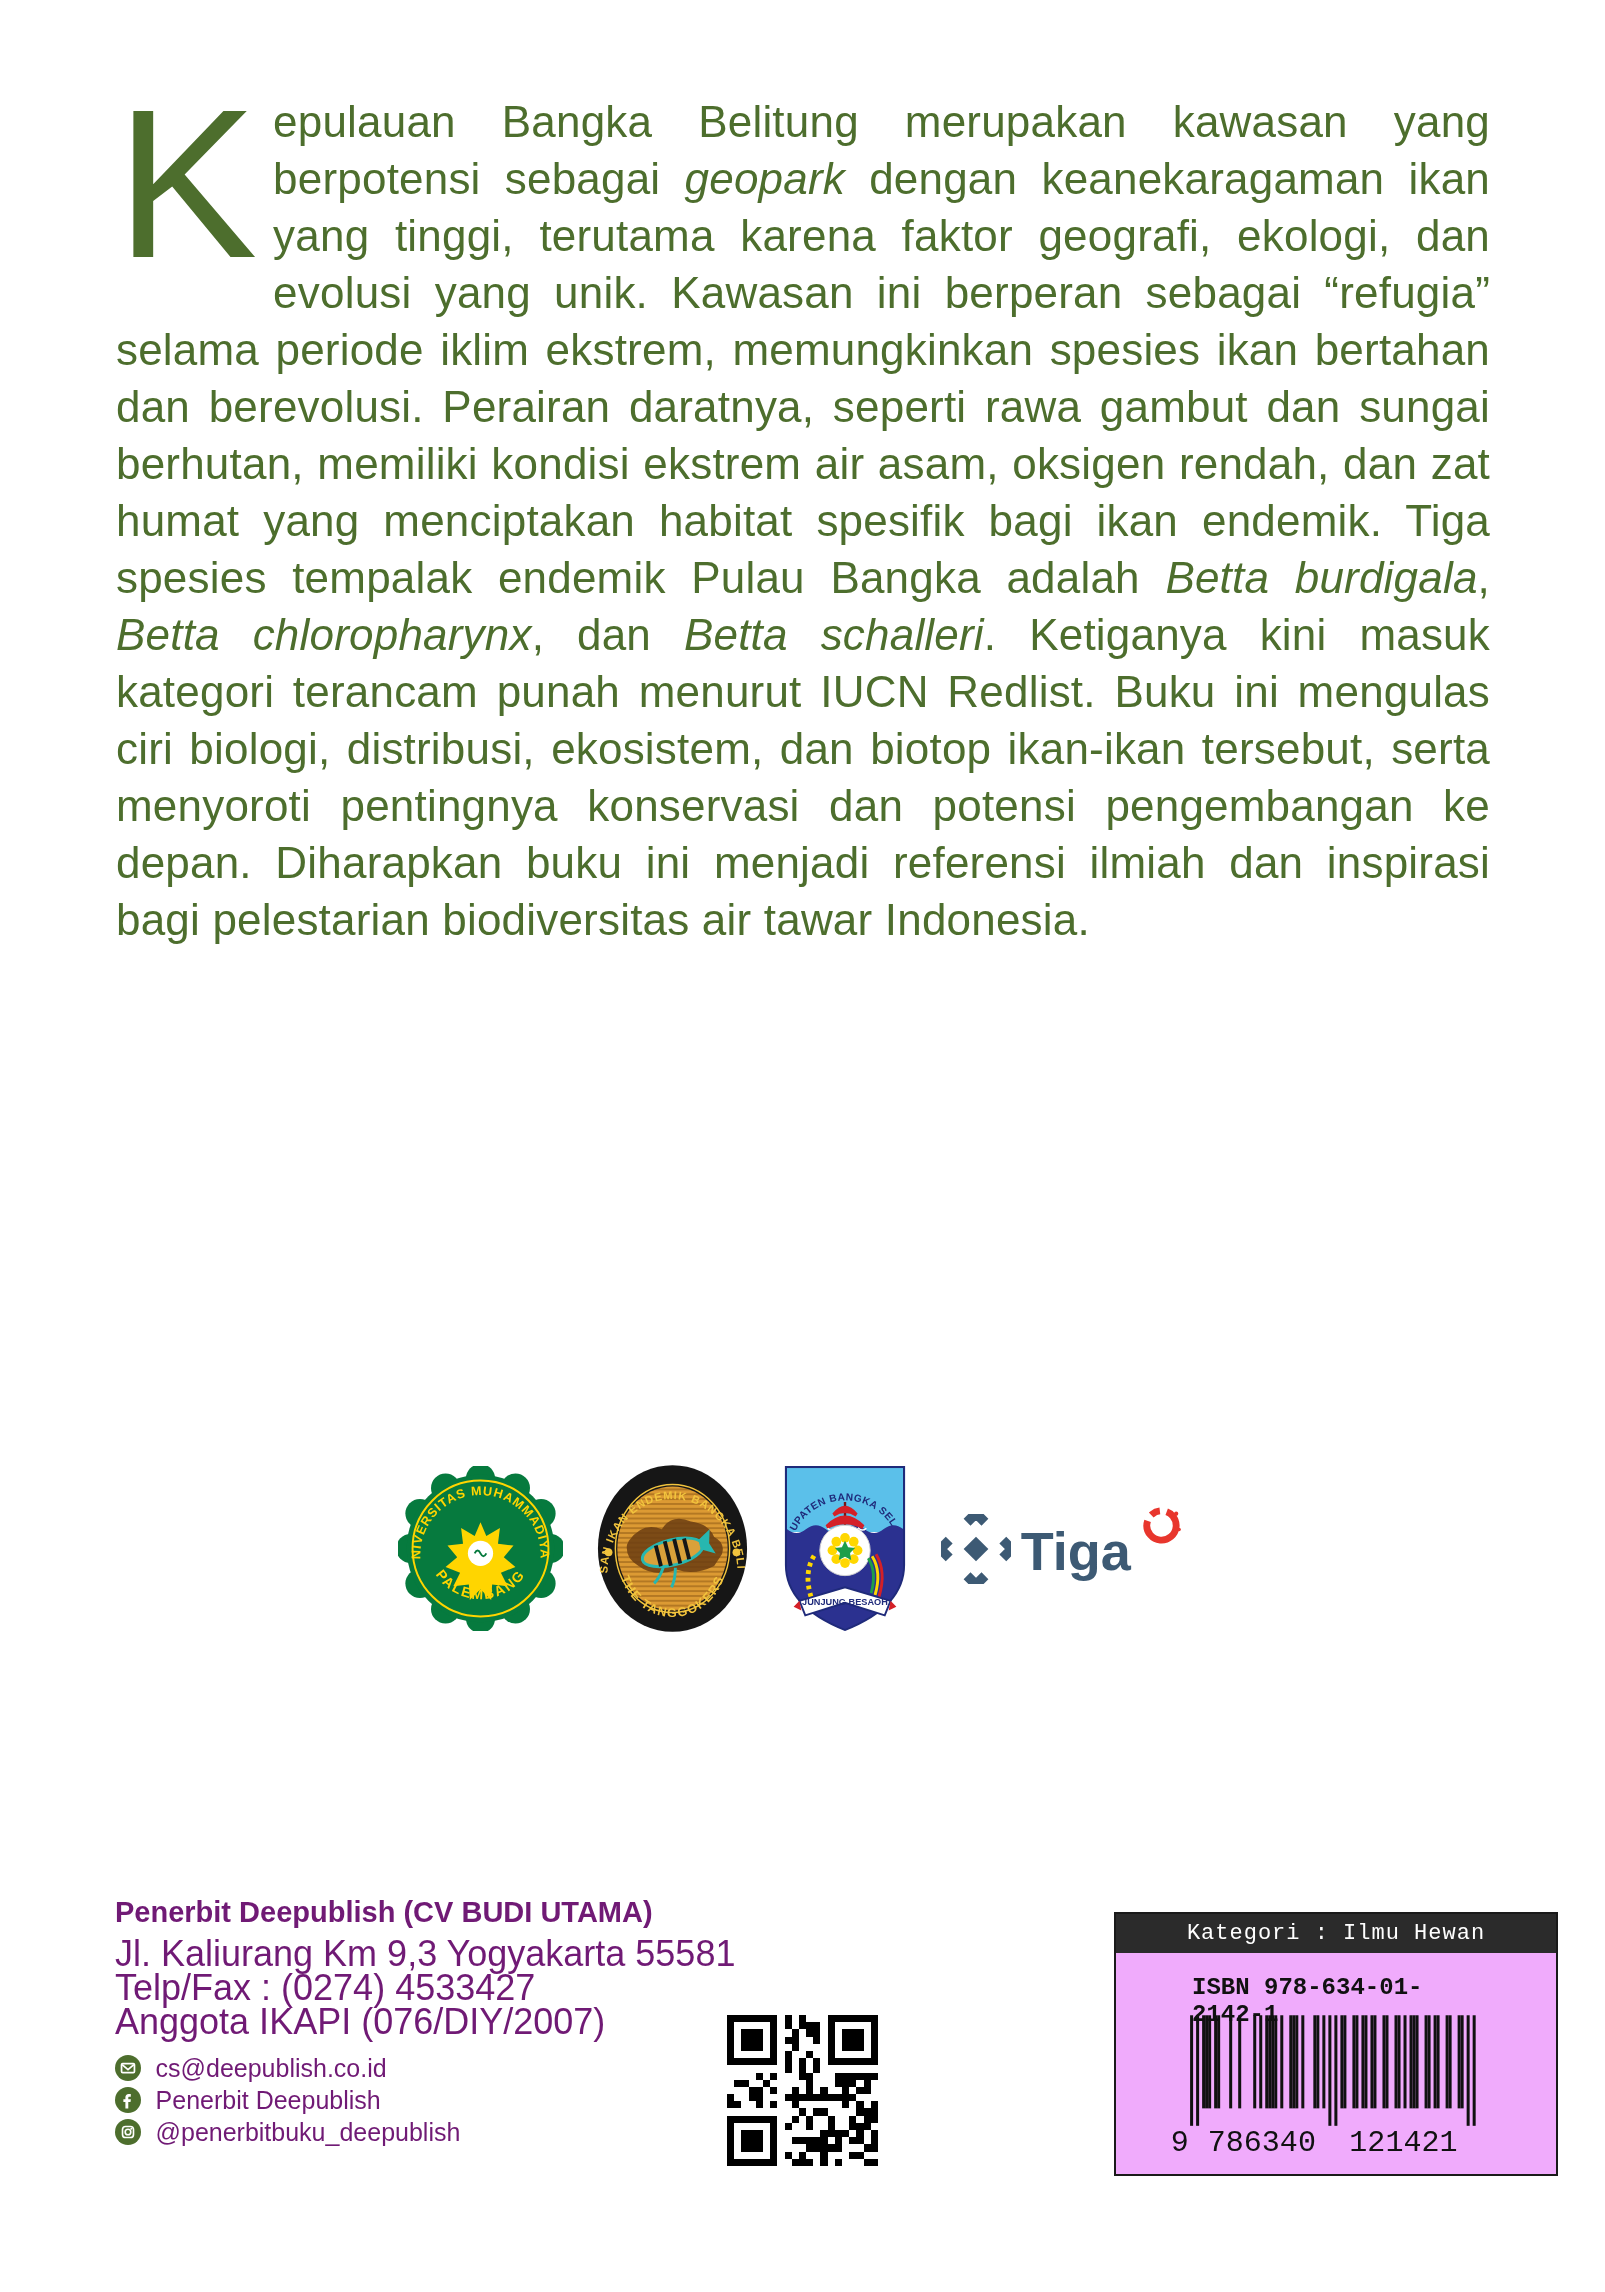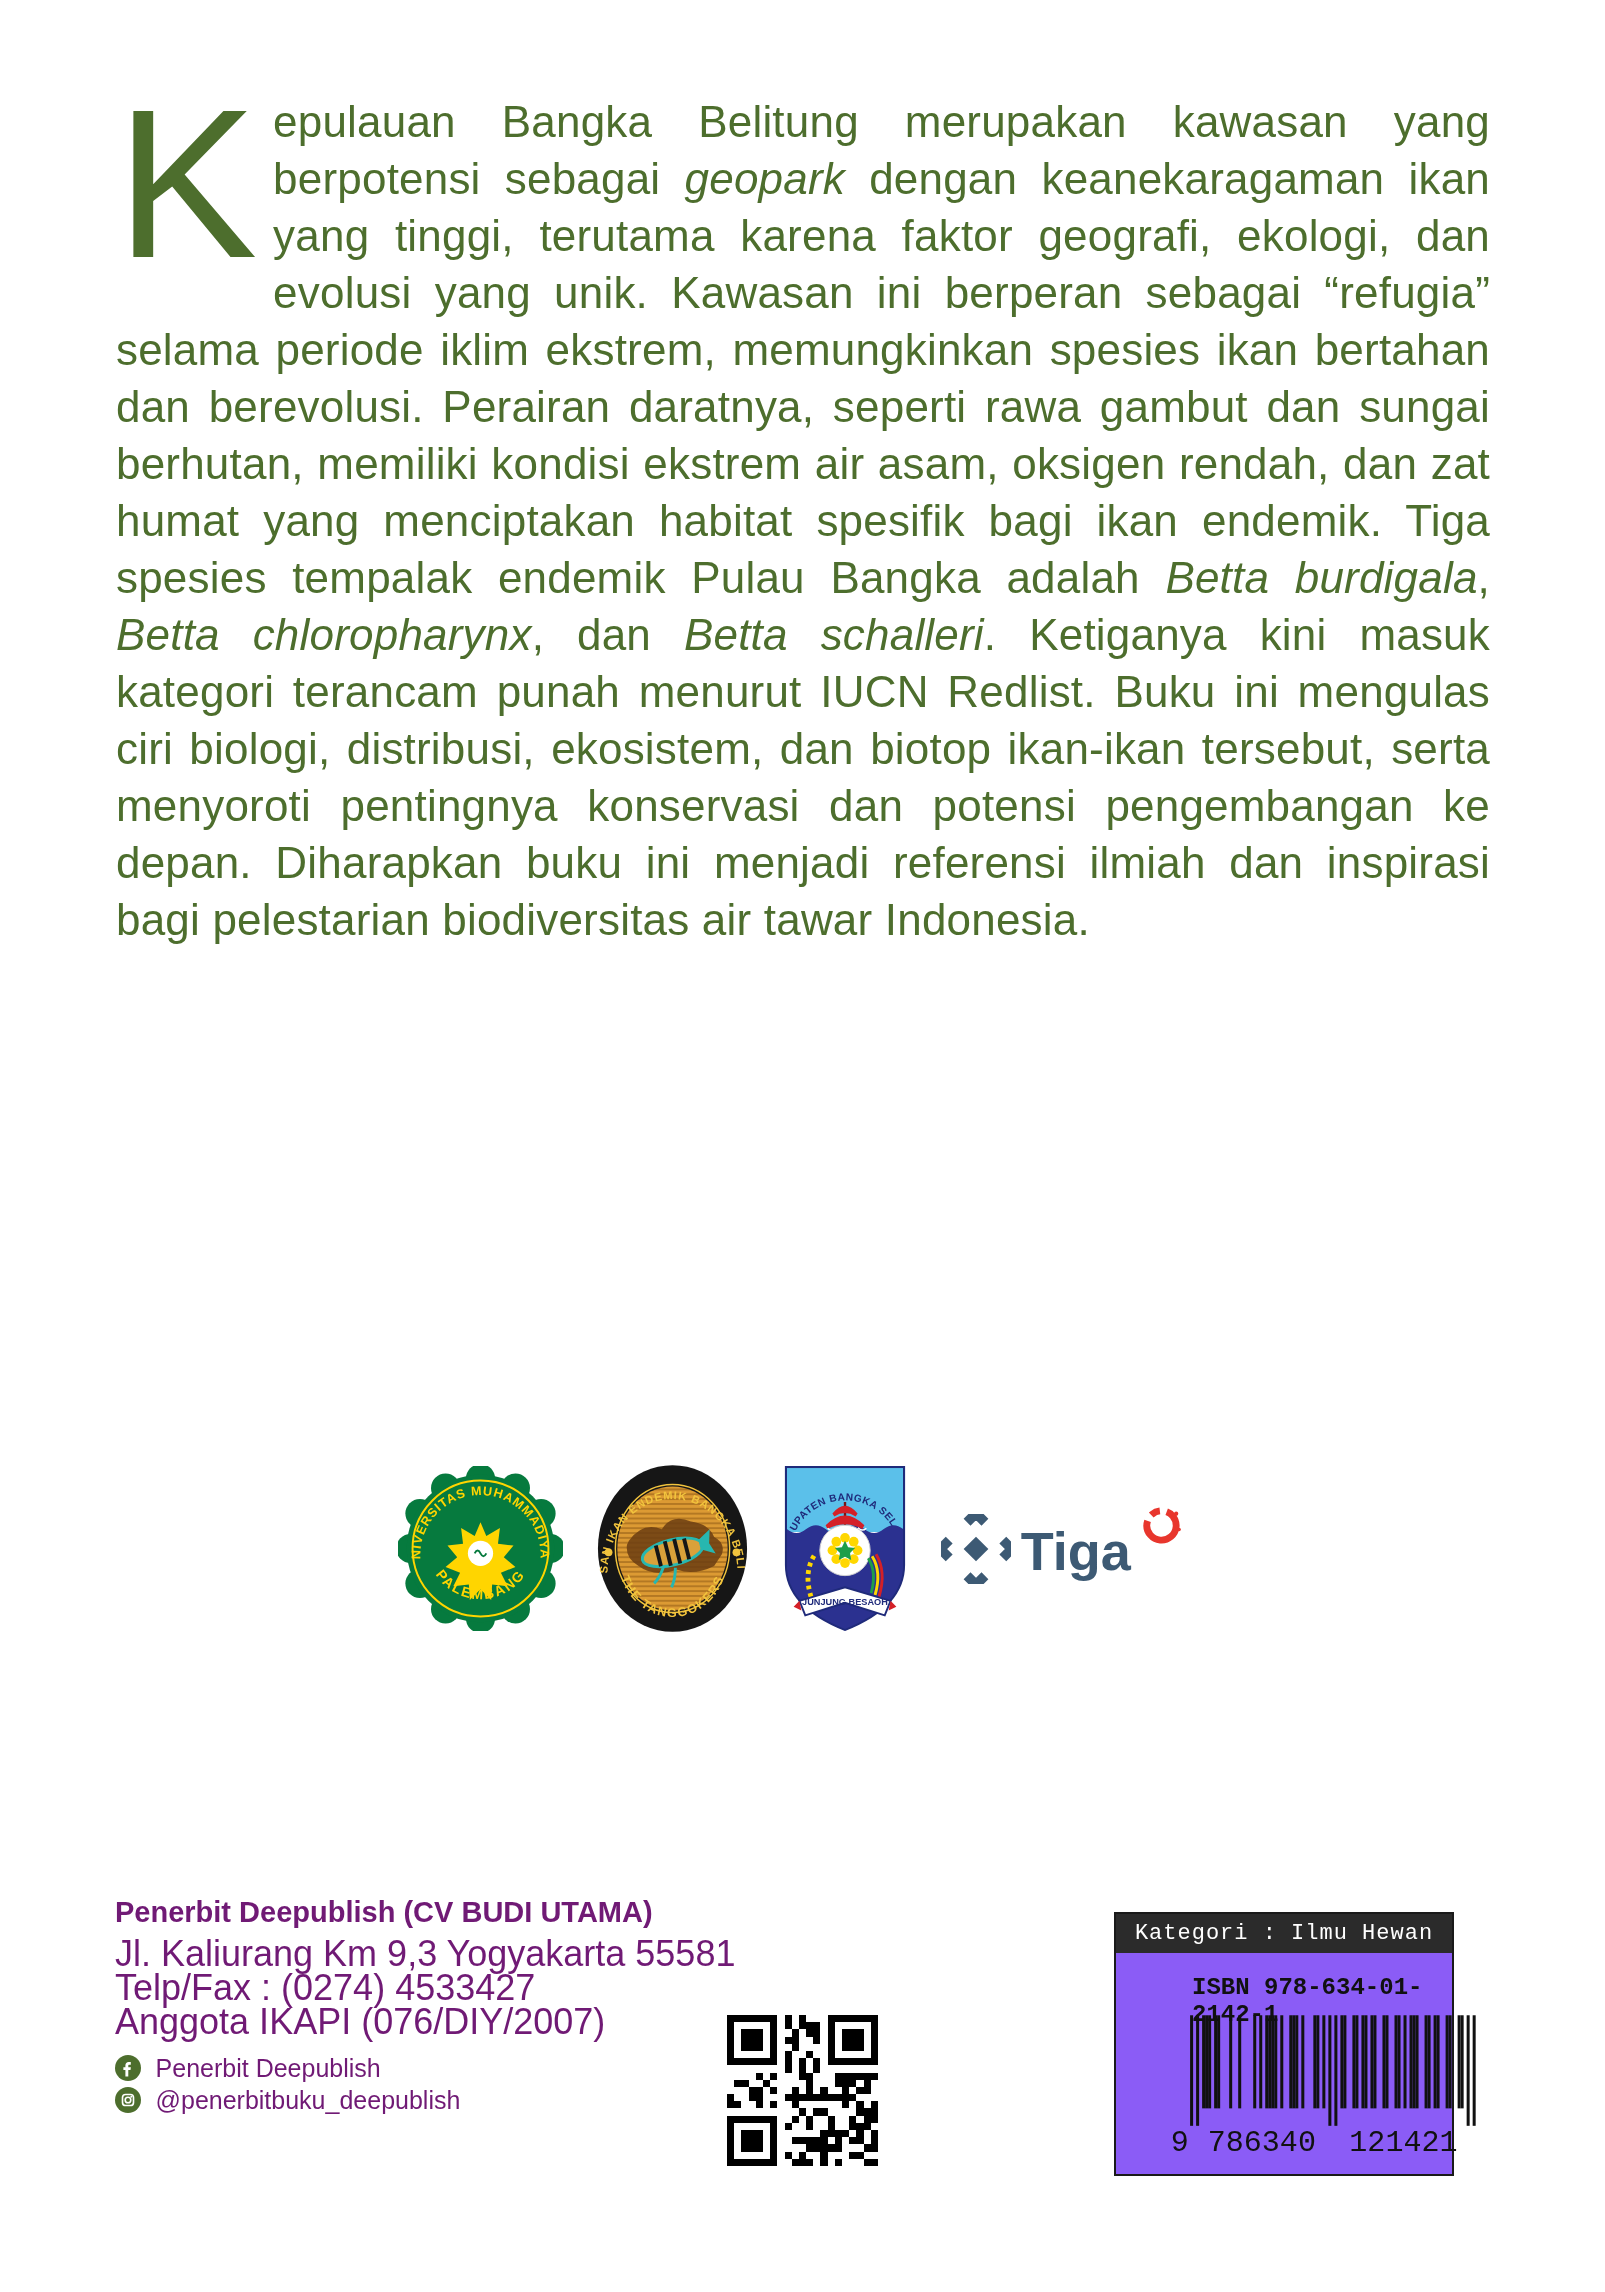--- a/index.html
+++ b/index.html
@@ -38,22 +38,22 @@
   .publisher{position:absolute;left:115px;top:1896px;color:#701a75;}
   .pub-name{font-size:29px;font-weight:bold;margin:0 0 7.8px 0;}
   .pub-line{font-size:36px;line-height:34px;margin:0;}
   .contacts{margin-top:13.6px;}
   .contact-row{display:flex;align-items:center;gap:14.6px;height:32px;}
   .contact-text{font-size:25px;}
   
   .qr{position:absolute;left:727px;top:2015px;width:151px;height:151px;}
   
   .barcode-box{
-    position:absolute;left:1114px;top:1912px;width:340px;height:264px;
-    border:2.9px solid #1a1a1a;box-sizing:border-box;background:#8b5cf6;
+    position:absolute;left:1114px;top:1912px;width:444px;height:264px;
+    border:2.9px solid #1a1a1a;box-sizing:border-box;background:#f0abfc;
   }
   .barcode-header{
     height:39px;background:#2b2b2b;color:#fff;
     display:flex;align-items:center;justify-content:center;
     font-family:"Liberation Mono", monospace;
     font-size:22px;letter-spacing:1px;
   }
   .isbn-line{
     position:absolute;left:76px;top:60px;width:291px;
     text-align:left;
@@ -212,20 +212,28 @@
     </div>
   </div>
 
   <div class="publisher">
     <p class="pub-name">Penerbit Deepublish (CV BUDI UTAMA)</p>
     <p class="pub-line">Jl. Kaliurang Km 9,3 Yogyakarta 55581</p>
     <p class="pub-line">Telp/Fax : (0274) 4533427</p>
     <p class="pub-line">Anggota IKAPI (076/DIY/2007)</p>
 
     <div class="contacts">
+      <div class="contact-row">
+        <svg width="26" height="26" viewBox="0 0 27 27">
+          <circle cx="13.5" cy="13.5" r="13.5" fill="#4d6e2d"></circle>
+          <rect x="6.8" y="9" width="13.4" height="9.4" rx="1.2" fill="none" stroke="#fff" stroke-width="1.8"></rect>
+          <path d="M7.4,10 L13.5,15.2 L19.6,10" fill="none" stroke="#fff" stroke-width="1.8"></path>
+        </svg>
+        <span class="contact-text">cs@deepublish.co.id</span>
+      </div>
       <div class="contact-row">
         <svg width="26" height="26" viewBox="0 0 27 27">
           <circle cx="13.5" cy="13.5" r="13.5" fill="#4d6e2d"></circle>
           <path d="M16.4,7.2h-2.2c-2.1,0-3.4,1.4-3.4,3.5v2H8.7v2.9h2.1v6.6h3v-6.6h2.3l0.4-2.9h-2.7v-1.6c0-0.7,0.3-1,1-1h1.6z" fill="#fff"></path>
         </svg>
         <span class="contact-text">Penerbit Deepublish</span>
       </div>
       <div class="contact-row">
         <svg width="26" height="26" viewBox="0 0 27 27">
           <circle cx="13.5" cy="13.5" r="13.5" fill="#4d6e2d"></circle>

